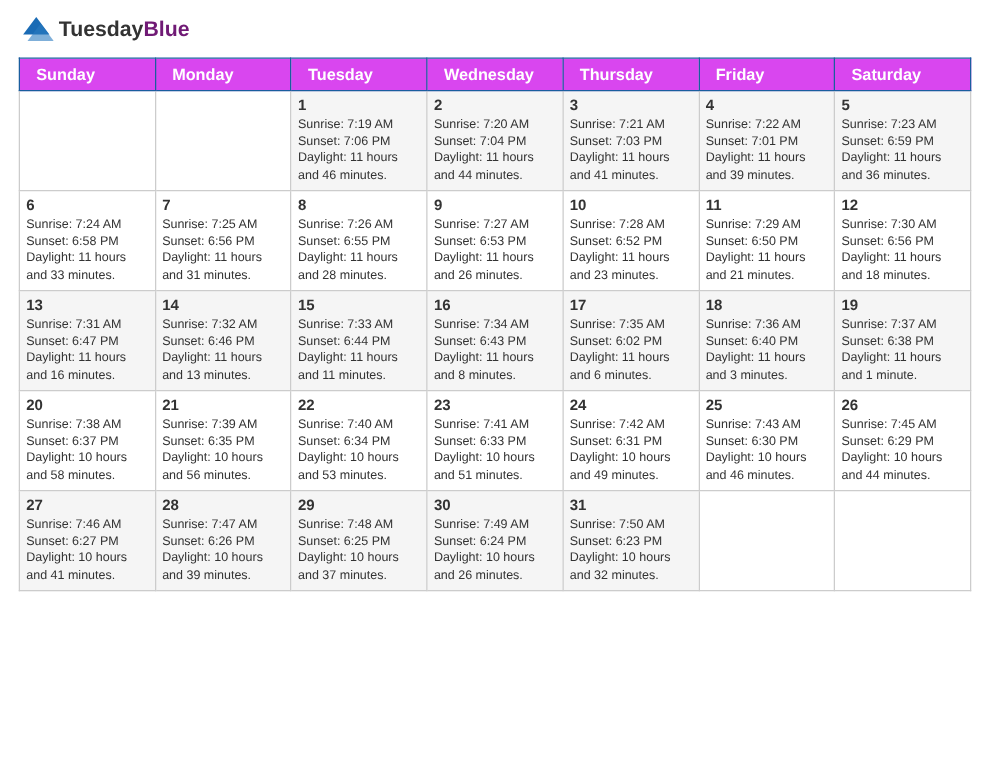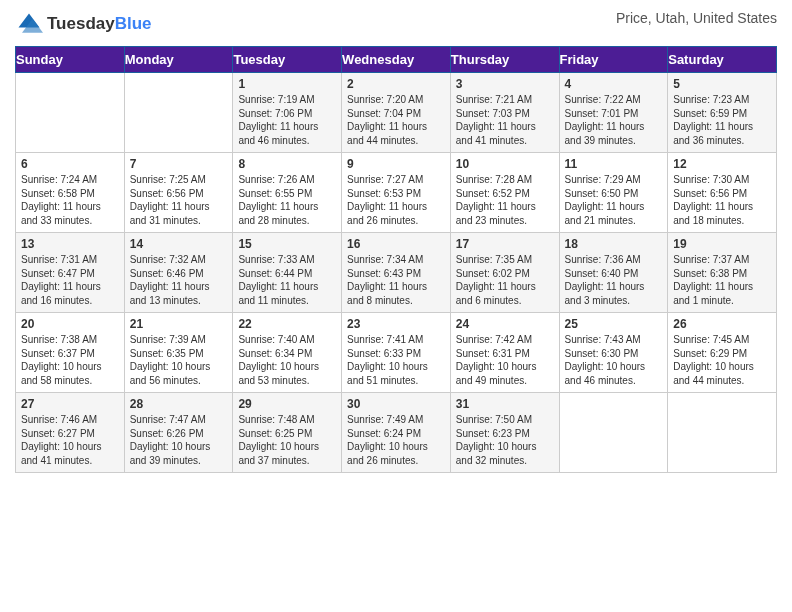--- a/index.html
+++ b/index.html
@@ -41,25 +41,25 @@
     .location {
       font-size: 14px;
       color: #555;
     }
     .calendar {
       width: 100%;
       border-collapse: collapse;
       border: 1px solid #ccc;
     }
     .calendar th {
-      background: #4c1d95;
+      background: #d946ef;
       color: #fff;
       font-size: 13px;
       font-weight: bold;
-      padding: 5px 0;
+      padding: 5px 13px;
       text-align: left;
       border: 1px solid #1a5e9e;
     }
     .calendar td {
       width: calc(100% / 7);
       vertical-align: top;
       border: 1px solid #ccc;
       padding: 4px 5px;
       font-size: 10.5px;
       color: #333;
@@ -96,26 +96,25 @@
 
 <div class="page">
   <div class="header">
     <div class="logo">
       <svg class="logo-icon" viewBox="0 0 32 32" xmlns="http://www.w3.org/2000/svg">
         <polygon points="16,4 28,20 4,20" fill="#1a6bb5"></polygon>
         <polygon points="20,10 32,26 8,26" fill="#2979c0" opacity="0.6"></polygon>
       </svg>
       <div>
         <div style="font-size:17px; font-weight:bold; line-height:1.15;">
-          <span style="color:#333;">Tuesday</span><span style="color:#3b82f6;">Blue</span>
+          <span style="color:#333;">Tuesday</span><span style="color:#701a75;">Blue</span>
         </div>
       </div>
     </div>
     <div class="title-area">
-      <div class="location">Price, Utah, United States</div>
     </div>
   </div>
 
   <table class="calendar">
     <thead>
       <tr>
         <th>Sunday</th>
         <th>Monday</th>
         <th>Tuesday</th>
         <th>Wednesday</th>

